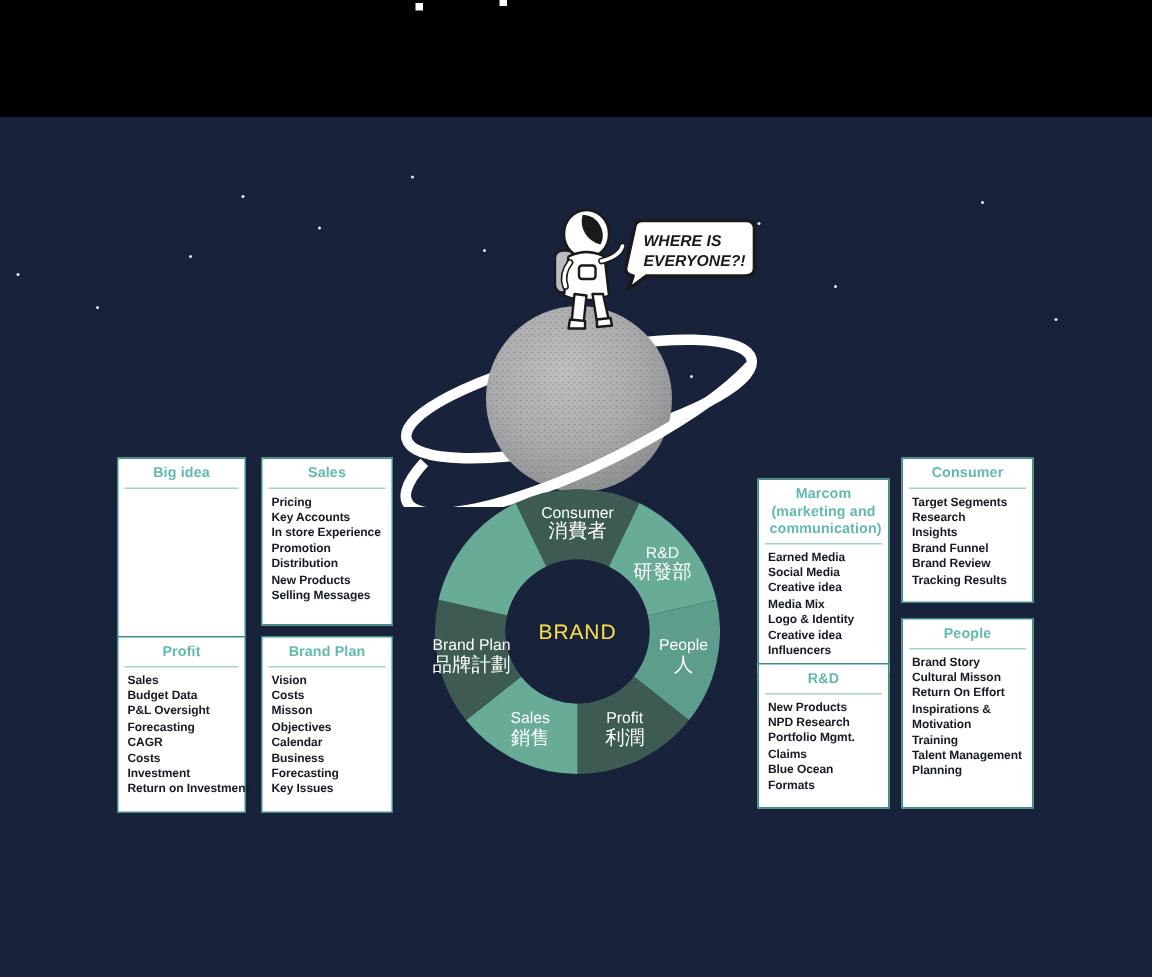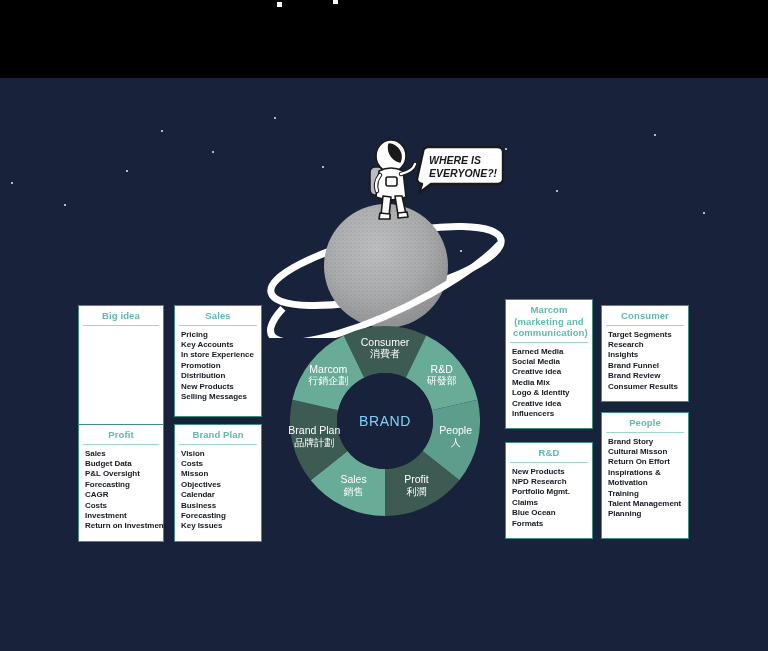--- a/index.html
+++ b/index.html
@@ -35,25 +35,25 @@
   }
 
   
   #donut-wrap{position:absolute;left:290px;top:326px;width:190px;height:190px;z-index:15;}
   #donut{display:block;}
   .seg-label{
     position:absolute;text-align:center;color:#ffffff;
     font-size:10.5px;line-height:12.5px;pointer-events:none;
     font-family:"Liberation Sans",sans-serif;
   }
-  .seg-label .cn{font-size:10px;display:block;}
+  .seg-label .cn{font-size:13px;display:block;}
   #brand-center{
     position:absolute;left:0;top:0;width:190px;height:190px;
     display:flex;align-items:center;justify-content:center;
-    color:#7dd3fc;font-size:14px;letter-spacing:.6px;
+    color:#fde047;font-size:14px;letter-spacing:.6px;
   }
 
   
   #planet-wrap{position:absolute;left:258px;top:138px;width:260px;height:200px;z-index:10;}
 </style>
 </head>
 <body>
 
 <div id="stage">
 
@@ -153,21 +153,20 @@
       </svg>
     <div id="brand-center">
       <span>BRAND</span>
     </div>
   <div class="seg-label" style="left: 50px; top: 9.5px; width: 90px;"><span>Consumer</span><span class="cn">消費者</span></div>
       <div class="seg-label" style="left: 106.683px; top: 36.797px; width: 90px;"><span>R&amp;D</span><span class="cn">研發部</span></div>
       <div class="seg-label" style="left: 120.682px; top: 98.1328px; width: 90px;"><span>People</span><span class="cn">人</span></div>
       <div class="seg-label" style="left: 81.4566px; top: 147.32px; width: 90px;"><span>Profit</span><span class="cn">利潤</span></div>
       <div class="seg-label" style="left: 18.5434px; top: 147.32px; width: 90px;"><span>Sales</span><span class="cn">銷售</span></div>
       <div class="seg-label" style="left: -20.6823px; top: 98.1328px; width: 90px;"><span>Brand Plan</span><span class="cn">品牌計劃</span></div>
-      <div class="seg-label" style="left: -6.68278px; top: 36.797px; width: 90px;"><span>Marcom</span><span class="cn">行銷企劃</span></div>
     </div>
 
   <div class="box" style="left:78px;top:305px;width:86px;height:120px;">
     <div class="box-title">Big idea</div>
   </div>
 
   <div class="box" style="left:174px;top:305px;width:88px;height:112px;">
     <div class="box-title">Sales</div>
     <ul class="box-list">
         <li>Pricing</li>
@@ -201,42 +200,42 @@
         <li>Costs</li>
         <li>Misson</li>
         <li>Objectives</li>
         <li>Calendar</li>
         <li>Business</li>
         <li>Forecasting</li>
         <li>Key Issues</li>
       </ul>
   </div>
 
-  <div class="box" style="left:505px;top:299px;width:88px;height:130px;">
+  <div class="box" style="left:505px;top:319px;width:88px;height:130px;">
     <div class="box-title">Marcom (marketing and communication)</div>
     <ul class="box-list">
         <li>Earned Media</li>
         <li>Social Media</li>
         <li>Creative idea</li>
         <li>Media Mix</li>
         <li>Logo &amp; Identity</li>
         <li>Creative idea</li>
         <li>Influencers</li>
       </ul>
   </div>
 
   <div class="box" style="left:601px;top:305px;width:88px;height:97px;">
     <div class="box-title">Consumer</div>
     <ul class="box-list">
         <li>Target Segments</li>
         <li>Research</li>
         <li>Insights</li>
         <li>Brand Funnel</li>
         <li>Brand Review</li>
-        <li>Consumer Results</li>
+        <li>Tracking Results</li>
       </ul>
   </div>
 
   <div class="box" style="left:505px;top:442px;width:88px;height:97px;">
     <div class="box-title">R&amp;D</div>
     <ul class="box-list">
         <li>New Products</li>
         <li>NPD Research</li>
         <li>Portfolio Mgmt.</li>
         <li>Claims</li>

